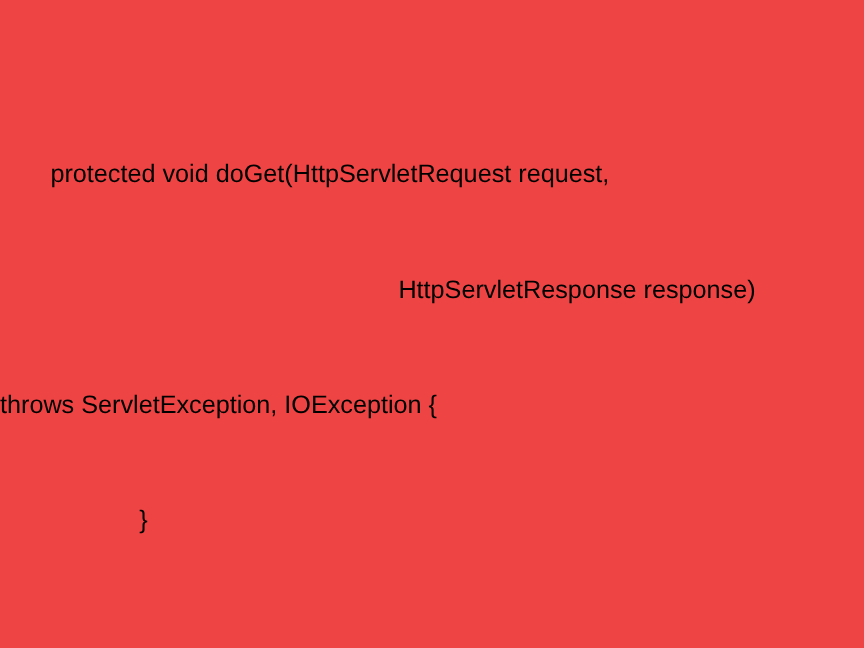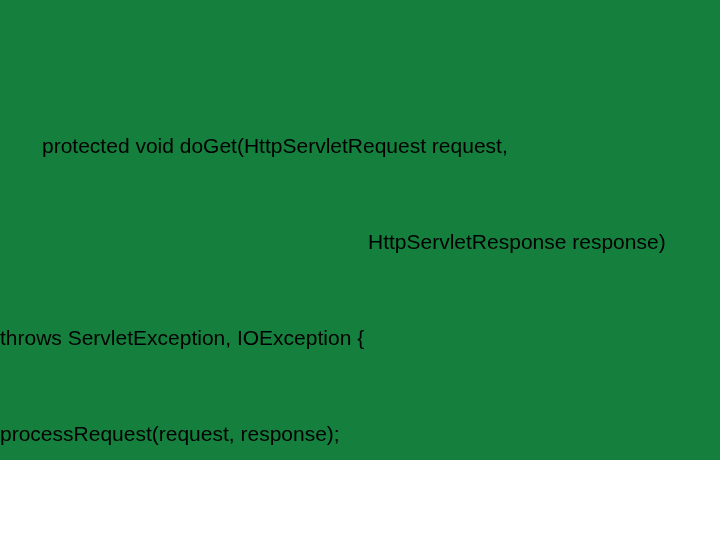--- a/index.html
+++ b/index.html
@@ -3,54 +3,53 @@
 <meta charset="utf-8">
 <style>
   html, body {
     margin: 0;
     padding: 0;
     background: #ffffff;
   }
   .slide {
     position: relative;
     width: 720px;
-    height: 460px;
-    background: #15803d;
+    height: 540px;
+    background: #ef4444;
     overflow: hidden;
   }
   .code-block {
     position: absolute;
     top: 66px;
     left: 0;
     width: 720px;
     font-family: "Liberation Sans", sans-serif;
     font-size: 21px;
     line-height: 32px;
     color: #000000;
     white-space: pre;
     -webkit-font-smoothing: none;
   }
   .code-line {
     height: 32px;
   }
   
   .in-a { padding-left: 42px;  }  
-  .in-b { padding-left: 332px; margin-left: 36px; }  
+  .in-b { padding-left: 332px; }  
   .in-c { }  
   .in-d { padding-left: 116px; }  
 </style>
 </head>
 <body>
 
 <div class="slide">
   <div class="code-block">
     <div class="code-line in-a">protected void doGet(HttpServletRequest request,</div>
     <div class="code-line in-b">HttpServletResponse response)</div>
     <div class="code-line in-c">throws ServletException, IOException {</div>
-    <div class="code-line in-c">processRequest(request, response);</div>
     <div class="code-line in-d">}</div>
     
     
     
     
     
     
   </div>
 </div>
 

